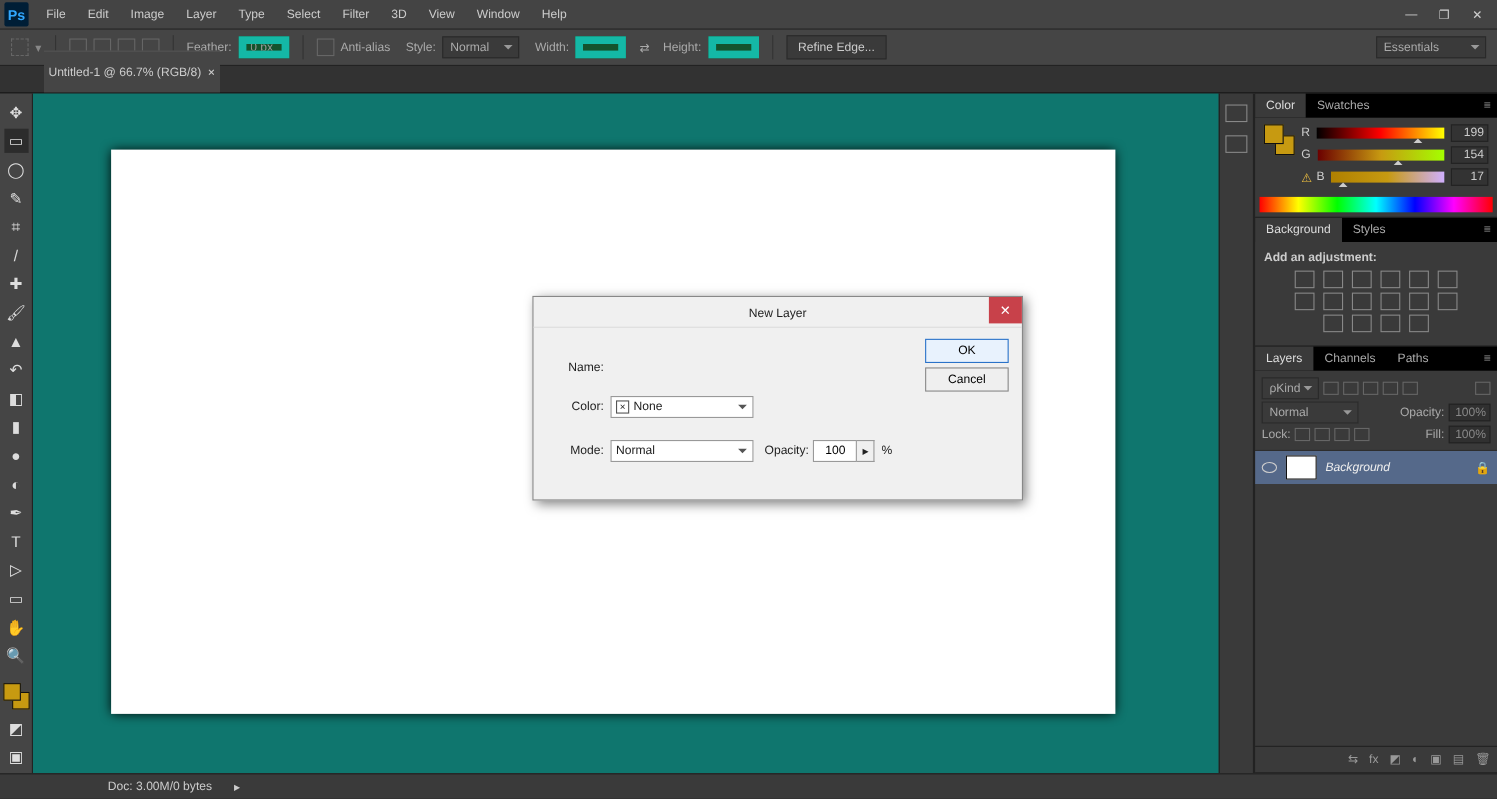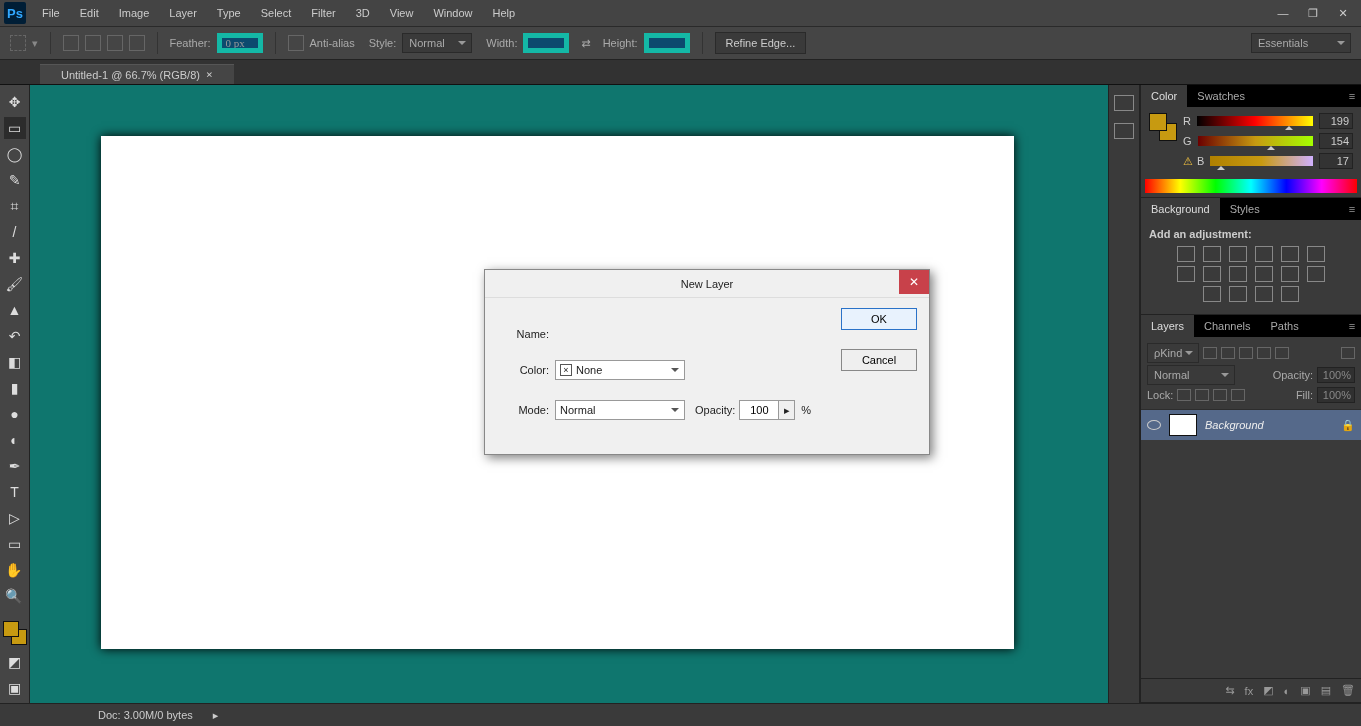--- a/index.html
+++ b/index.html
@@ -7,25 +7,25 @@
 .menubar { height: 26px; background: #444; display: flex; align-items: center; padding: 0 4px; }
 .ps-logo { width: 22px; height: 22px; background: #001e36; color: #31a8ff; display: flex; align-items: center; justify-content: center; font-weight: bold; font-size: 13px; margin-right: 6px; border-radius: 2px; }
 .menu-item { padding: 0 10px; line-height: 26px; cursor: default; }
 .win-controls { margin-left: auto; display: flex; gap: 2px; }
 .win-btn { width: 28px; height: 18px; display: flex; align-items: center; justify-content: center; cursor: default; }
 .optionsbar { height: 34px; background: #454545; border-top: 1px solid #2a2a2a; border-bottom: 1px solid #222; display: flex; align-items: center; padding: 0 10px; gap: 6px; color: #aaa; }
 .opt-box { width: 16px; height: 16px; border: 1px solid #666; display: inline-block; }
 .opt-sep { width: 1px; height: 22px; background: #333; margin: 0 6px; }
 .opt-drop { display: inline-flex; align-items: center; background: #3a3a3a; border: 1px solid #2a2a2a; height: 20px; padding: 0 18px 0 6px; position: relative; }
 .opt-drop::after { content: ""; position: absolute; right: 5px; top: 7px; border: 4px solid transparent; border-top-color: #999; }
-.opt-input { background: #0c4a6e; border: 5px solid #14b8a6; height: 20px; width: 46px; color: #999; padding: 0 4px; font-family: Liberation Serif, serif; }
+.opt-input { background: #14532d; border: 7px solid #14b8a6; height: 20px; width: 46px; color: #999; padding: 0 4px; }
 .opt-btn { background: #3a3a3a; border: 1px solid #2a2a2a; height: 22px; padding: 0 10px; color: #ccc; }
 .essentials { margin-left: auto; }
 .tabstrip { height: 25px; background: #323232; border-bottom: 1px solid #111; display: flex; align-items: flex-end; padding-left: 40px; }
-.doc-tab { background: #454545; height: 20px; padding: 0 21px; display: flex; align-items: center; border-top: 1px solid #555; gap: 6px; }
+.doc-tab { background: #454545; height: 38px; padding: 0 4px; display: flex; align-items: center; border-top: 1px solid #555; gap: 6px; }
 .doc-close { font-family: monospace; }
 .workarea { position: absolute; top: 85px; bottom: 23px; left: 0; right: 0; }
 .left-tools { position: absolute; left: 0; top: 0; bottom: 0; width: 30px; background: #454545; border-right: 1px solid #222; display: flex; flex-direction: column; align-items: center; padding-top: 4px; }
 .tool { width: 22px; height: 22px; margin: 2px; display: flex; align-items: center; justify-content: center; color: #ddd; font-size: 14px; }
 .tool.active { background: #2c2c2c; }
 .tool-swatch { position: relative; width: 24px; height: 24px; margin-top: 6px; }
 .sw-fg { position: absolute; top: 0; left: 0; width: 16px; height: 16px; background: #c79a11; border: 1px solid #111; }
 .sw-bg { position: absolute; bottom: 0; right: 0; width: 16px; height: 16px; background: #c79a11; border: 1px solid #111; }
 .canvas-holder { position: absolute; left: 30px; top: 0; bottom: 0; right: 253px; background: #0f766e; padding-left: 12px; }
 .canvas { position: absolute; left: 71px; top: 51px; width: 913px; height: 513px; background: #fff; box-shadow: 0 0 10px #000; }
@@ -76,21 +76,21 @@
 .dlg-body { padding: 10px 12px 14px; position: relative; }
 .dlg-row { display: flex; align-items: center; margin: 20px 0; }
 .dlg-label { width: 58px; text-align: right; padding-right: 6px; }
 .dlg-input { flex: 1; height: 20px; border: 1px solid #7a9ecb; padding: 0 4px; }
 .dlg-input .sel { background: #3399ff; color: #fff; padding: 0 1px; }
 .dlg-check { margin-left: 64px; display: flex; align-items: center; gap: 6px; color: #999; }
 .dlg-check .cb { width: 13px; height: 13px; border: 1px solid #aaa; background: #eee; }
 .dlg-select { height: 20px; border: 1px solid #999; background: #fff; padding: 0 18px 0 4px; position: relative; display: inline-flex; align-items: center; }
 .dlg-select::after { content: ""; position: absolute; right: 5px; top: 7px; border: 4px solid transparent; border-top-color: #555; }
 .dlg-select .x { display: inline-block; width: 12px; height: 12px; border: 1px solid #555; margin-right: 4px; font-size: 9px; line-height: 10px; text-align: center; }
-.dlg-btns { position: absolute; right: 12px; top: 10px; display: flex; flex-direction: column; gap: 19px; }
+.dlg-btns { position: absolute; right: 12px; top: 10px; display: flex; flex-direction: column; gap: 4px; }
 .dlg-btn { width: 76px; height: 22px; border: 1px solid #888; background: #efefef; }
 .dlg-btn.primary { border: 1px solid #2a72c8; background: #e8f2fd; }
 .opc-box { width: 40px; height: 20px; border: 1px solid #999; text-align: center; }
 .opc-btn { width: 16px; height: 20px; border: 1px solid #999; border-left: none; display: inline-flex; align-items: center; justify-content: center; }
 </style>
 </head>
 <body>
 
 <div class="menubar">
   <div class="ps-logo">Ps</div>

